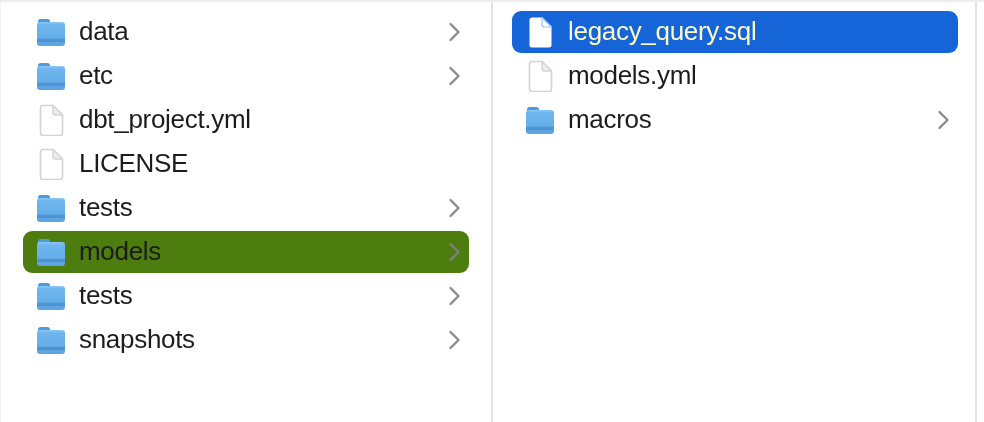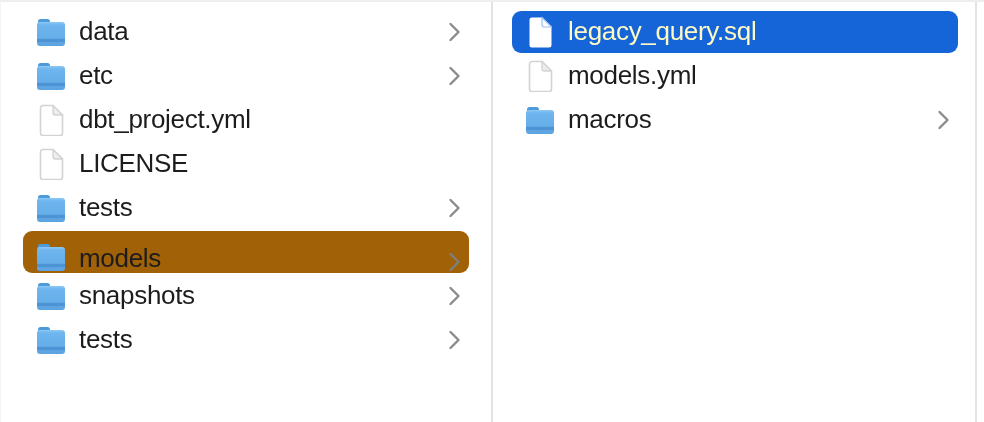--- a/index.html
+++ b/index.html
@@ -19,21 +19,21 @@
   .col-1 { width:492px; border-right:2px solid #e3e3e3; padding-left:22px; padding-right:22px; }
   .col-2 { width:484px; border-right:2px solid #e3e3e3; padding-left:19px; padding-right:17px; }
 
   .row {
     height:42px; margin-bottom:2px;
     display:flex; align-items:center;
     border-radius:9px;
     padding-left:14px; padding-right:8px;
     cursor:default;
   }
-  .row.sel-gray { background:#a16207;align-items:flex-end; }
+  .row.sel-gray { background:#4d7c0f; }
   .row.sel-blue { background:#1565d9; }
 
   .icon-slot { width:28px; min-width:28px; height:32px; display:flex; align-items:center; justify-content:center; }
 
   .label {
     font-size:26px; line-height:1;
     color:#1c1c1e; letter-spacing:-0.3px;
     margin-left:14px; white-space:nowrap;
     padding-bottom:2px;
   }
@@ -147,36 +147,36 @@
     </div>
 
 
     <div class="row">
       <span class="icon-slot">
         <span class="folder">
             <span class="tab"></span>
             <span class="fbody"></span>
           </span>
       </span>
+      <span class="label">tests</span>
+      <span class="chevron">
+        <svg width="13" height="22" viewBox="0 0 13 22">
+            <path d="M2.5 3 L10.5 11 L2.5 19" fill="none" stroke="#8b8b8b" stroke-width="2.4" stroke-linecap="round" stroke-linejoin="round"></path>
+          </svg>
+      </span>
+    </div>
+
+    <div class="row">
+      <span class="icon-slot">
+        <span class="folder">
+            <span class="tab"></span>
+            <span class="fbody"></span>
+          </span>
+      </span>
       <span class="label">snapshots</span>
-      <span class="chevron">
-        <svg width="13" height="22" viewBox="0 0 13 22">
-            <path d="M2.5 3 L10.5 11 L2.5 19" fill="none" stroke="#8b8b8b" stroke-width="2.4" stroke-linecap="round" stroke-linejoin="round"></path>
-          </svg>
-      </span>
-    </div>
-
-    <div class="row">
-      <span class="icon-slot">
-        <span class="folder">
-            <span class="tab"></span>
-            <span class="fbody"></span>
-          </span>
-      </span>
-      <span class="label">tests</span>
       <span class="chevron">
         <svg width="13" height="22" viewBox="0 0 13 22">
             <path d="M2.5 3 L10.5 11 L2.5 19" fill="none" stroke="#8b8b8b" stroke-width="2.4" stroke-linecap="round" stroke-linejoin="round"></path>
           </svg>
       </span>
     </div>
 
   </div>
 
   <div class="col col-2">

